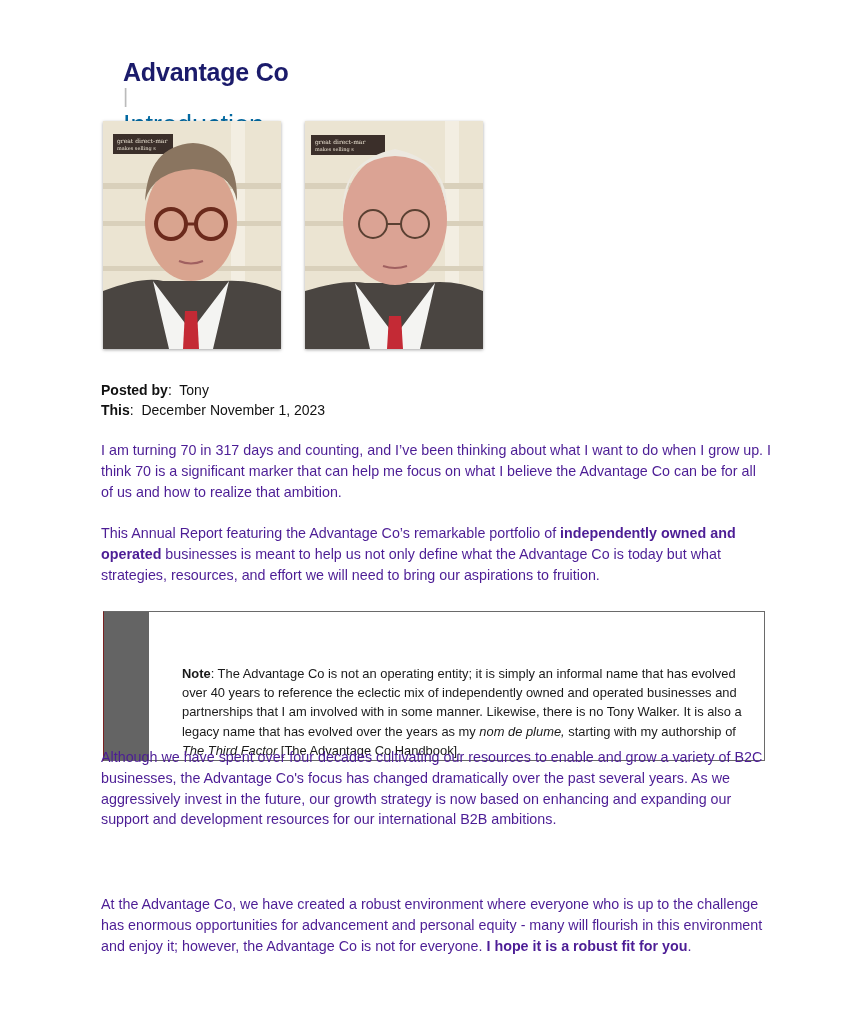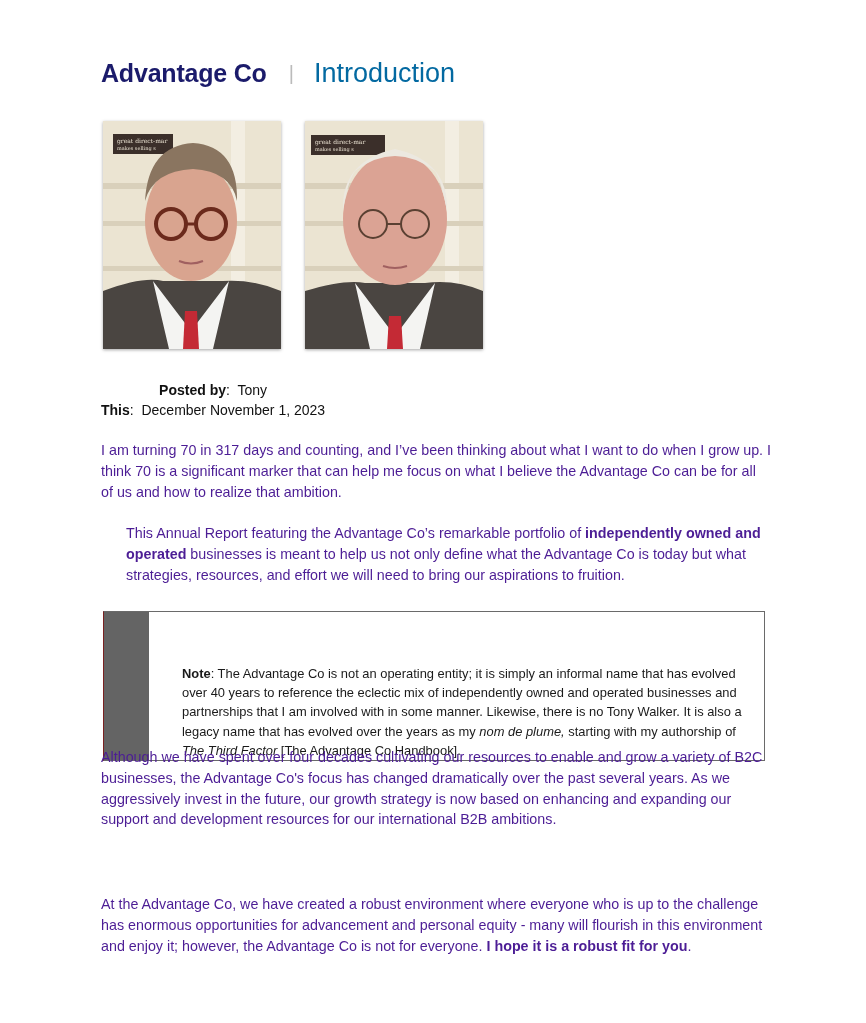--- a/index.html
+++ b/index.html
@@ -1,33 +1,33 @@
 <!DOCTYPE html>
 <html><head>
   <meta charset="utf-8">
   <style>
     * { box-sizing: border-box; margin: 0; padding: 0; }
     html, body { width: 866px; height: 1023px; background: #ffffff; overflow: hidden; }
     body { font-family: "Liberation Sans", sans-serif; color: #111111; position: relative; }
 
-    .header { position: absolute; left: 101px; top: 58px; display: flex; align-items: baseline; white-space: nowrap; }
+    .header { position: absolute; left: 101px; top: 58px; display: flex; align-items: baseline; white-space: nowrap; flex-direction: column; }
     .brand { font-size: 25px; font-weight: bold; color: #1b1b6b; letter-spacing: -0.2px; }
     .sep { font-size: 20px; color: #bbbbbb; margin: 0 20px 0 22px; font-weight: normal; position: relative; top: -2px; }
     .section { font-size: 27px; color: #0369a1; }
 
     .photos { position: absolute; left: 103px; top: 121px; display: flex; gap: 24px; }
     .photo { width: 178px; height: 228px; box-shadow: 0 1px 3px rgba(0,0,0,0.35); overflow: hidden; background: #e9e2cf; }
     .photo svg { display: block; width: 178px; height: 228px; }
 
-    .meta { position: absolute; left: 101px; top: 380px; font-size: 14px; line-height: 20px; text-align: center; }
+    .meta { position: absolute; left: 101px; top: 380px; font-size: 14px; line-height: 20px; }
     .meta b { font-weight: bold; }
 
     .para { position: absolute; left: 101px; width: 670px; font-size: 14.3px; line-height: 20.8px; color: #4c1d95; }
     .p1 { top: 440px; }
-    .p2 { top: 523px; margin-left: 25px; }
+    .p2 { top: 523px; }
     .p3 { top: 747px; }
     .p4 { top: 894px; }
     .para b { font-weight: bold; }
 
     .note-box { position: absolute; left: 103px; top: 611px; width: 662px; height: 150px; border: 1.5px solid #6a6a6a; border-left: 1px solid #7a2020; background: #ffffff; display: flex; align-items: flex-end; }
     .note-bar { width: 45px; height: 100%; background: #646464; flex: none; }
     .note-text { padding: 29px 0 0 33px; font-size: 12.9px; line-height: 19.2px; color: #1a1a1a; width: 600px; }
     .note-text b { font-weight: bold; }
     .note-text i { font-style: italic; }
   </style>

